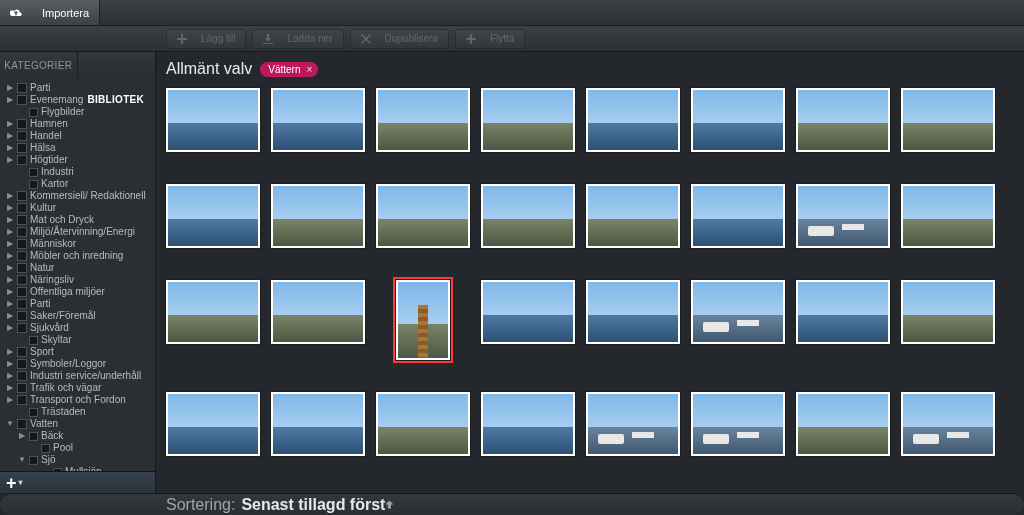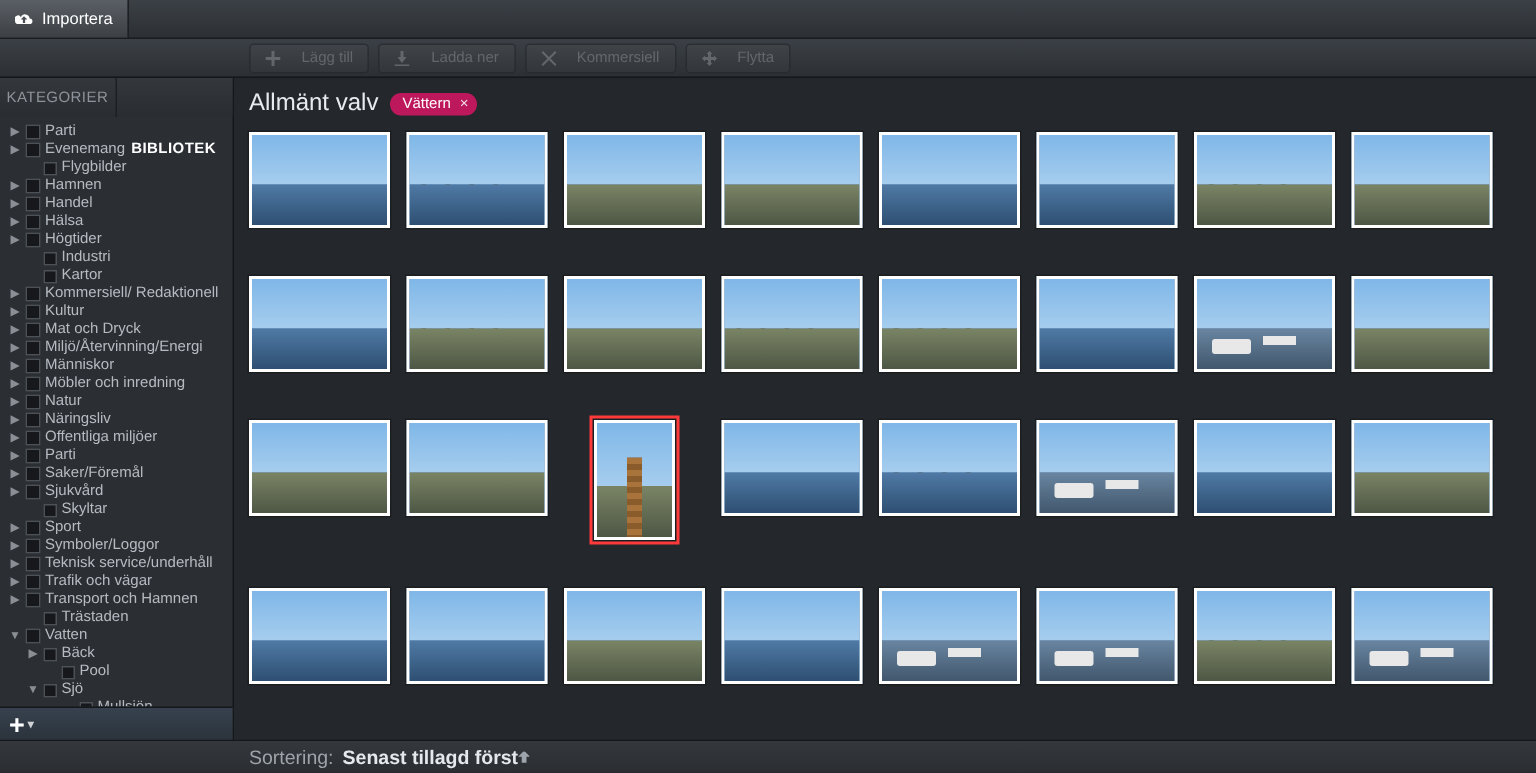--- a/index.html
+++ b/index.html
@@ -1,19 +1,19 @@
 <!DOCTYPE html>
 <html><head>
 <meta charset="utf-8">
 <style>
   * { box-sizing: border-box; margin: 0; padding: 0; }
   html, body { width: 1024px; height: 515px; overflow: hidden; font-family: Arial, Helvetica, sans-serif; background:#24282d; color:#cfd3d8; font-size:11px; }
   
   .topbar { display:flex; align-items:center; height:26px; background:linear-gradient(#3b4046,#2c3034); border-bottom:1px solid #1a1d20; }
-  .import-btn { display:flex; align-items:center; gap:6px; padding:0 10px; height:100%; background:linear-gradient(#5a5f65,#3c4045); color:#fff; font-size:11px; cursor:pointer; border-right:1px solid #1e2023;}
+  .import-btn { display:flex; align-items:center; gap:20px; padding:0 10px; height:100%; background:linear-gradient(#5a5f65,#3c4045); color:#fff; font-size:11px; cursor:pointer; border-right:1px solid #1e2023;}
   .import-btn svg { width:12px; height:10px; fill:#fff;}
   .toolbar { display:flex; align-items:center; height:26px; background:linear-gradient(#3b4046,#2c3034); border-bottom:1px solid #15181a; padding-left:166px;}
   .tool-btn { display:flex; align-items:center; gap:14px; height:20px; padding:0 10px; margin-right:6px; background:linear-gradient(#44484d,#36393d); border:1px solid #25282b; border-radius:3px; color:#7c8187; font-size:10px; cursor:default; opacity:.65;}
   .tool-btn svg { width:10px; height:10px; fill:#7c8187;}
   
   .main { display:flex; height:calc(515px - 26px - 26px - 22px); }
   .sidebar { width:156px; background:#2b2f34; border-right:1px solid #15181a; display:flex; flex-direction:column;}
   .tabs { display:flex; height:26px; background:linear-gradient(#34383d,#292c30); font-size:10px; letter-spacing:.3px;}
   .tab { flex:1; display:flex; align-items:center; justify-content:center; color:#8e949b; cursor:pointer; border-right:1px solid #1c1f22;}
   .tab.active { background:#24272b; color:#fff; font-weight:bold;margin-top:47px;}
@@ -37,21 +37,21 @@
   .thumb.selected { outline:2px solid #ff3a3a; outline-offset:1px;}
   .thumb.portrait { width:54px; height:80px; margin:0 auto;}
   .sky { position:absolute; left:0; right:0; top:0; height:55%; background:linear-gradient(#7fb7e8,#a6cdee);}
   .ground { position:absolute; left:0; right:0; bottom:0; height:45%; background:linear-gradient(#7a8465,#4e5744);}
   .water .ground { background:linear-gradient(#4f7aa5,#2e4f72);} 
   .tree-scn:before{content:"";position:absolute;left:8px;top:6px;width:3px;height:38px;background:#2b2516;box-shadow:16px 0 #2b2516, 32px 0 #2b2516, 48px 0 #2b2516;}
   .boat .ground{ background:linear-gradient(#6985a0,#41576d);} 
   .boat:after{content:"";position:absolute;left:10px;bottom:10px;width:26px;height:10px;background:#e8e8e8;border-radius:2px;box-shadow:32px -4px 0 -2px #e8e8e8;}
   .pier:after{content:"";position:absolute;left:40%;top:30%;width:20%;height:70%;background:repeating-linear-gradient(#a9743c 0 4px,#8a5c2c 4px 8px);} 
   
-  .footer { height:22px; background:linear-gradient(#34383d,#2a2d31); border-top:1px solid #14171a; display:flex; align-items:center; padding:0 0 0 166px; font-size:13px; color:#9ea4ab;}
+  .footer { height:22px; background:linear-gradient(#34383d,#2a2d31); border-top:1px solid #14171a; display:flex; align-items:center; padding:0 0 0 166px; font-size:16px; color:#9ea4ab;border-radius:11px;}
   .footer .lbl { margin-right:6px;}
   .footer .sel { color:#e6e9ec; font-weight:bold; margin-right:0;}
   .footer .sorticon { width:8px;height:8px; background:#9ea4ab; clip-path:polygon(50% 0,100% 50%,70% 50%,70% 100%,30% 100%,30% 50%,0 50%);}
 </style>
 </head>
 <body>
 
 <div class="topbar">
   <div class="import-btn">
     <svg viewBox="0 0 16 12">
@@ -71,21 +71,21 @@
   <div class="tool-btn">
     <svg viewBox="0 0 10 10">
         <path d="M4 0h2v4h2L5 8 2 4h2zM0 9h10v1H0z"></path>
       </svg>
     <span>Ladda ner</span>
   </div>
   <div class="tool-btn">
     <svg viewBox="0 0 10 10">
         <path d="M1 0l4 4 4-4 1 1-4 4 4 4-1 1-4-4-4 4-1-1 4-4-4-4z"></path>
       </svg>
-    <span>Kommersiell</span>
+    <span>Dupublisera</span>
   </div>
   <div class="tool-btn">
     <svg viewBox="0 0 10 10">
         <path d="M5 0l2 2H6v2h2V3l2 2-2 2V6H6v2h1L5 10 3 8h1V6H2v1L0 5l2-2v1h2V2H3z"></path>
       </svg>
     <span>Flytta</span>
   </div>
 </div>
 
 <div class="main">
@@ -212,31 +212,31 @@
           <span>Sport</span>
         </div>
         <div class="node ind0">
           <span class="arrow">▶</span>
           <span class="cb lg"></span>
           <span>Symboler/Loggor</span>
         </div>
         <div class="node ind0">
           <span class="arrow">▶</span>
           <span class="cb lg"></span>
-          <span>Teknisk service/underhåll</span>
+          <span>Industri service/underhåll</span>
         </div>
         <div class="node ind0">
           <span class="arrow">▶</span>
           <span class="cb lg"></span>
           <span>Trafik och vägar</span>
         </div>
         <div class="node ind0">
           <span class="arrow">▶</span>
           <span class="cb lg"></span>
-          <span>Transport och Hamnen</span>
+          <span>Transport och Fordon</span>
         </div>
         <div class="node ind1">
           <span class="arrow"></span>
           <span class="cb"></span>
           <span>Trästaden</span>
         </div>
         <div class="node ind0">
           <span class="arrow">▼</span>
           <span class="cb lg"></span>
           <span>Vatten</span>

